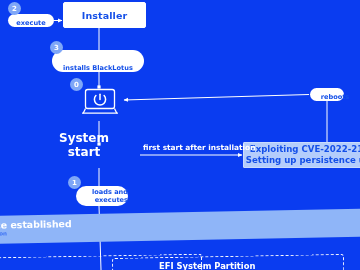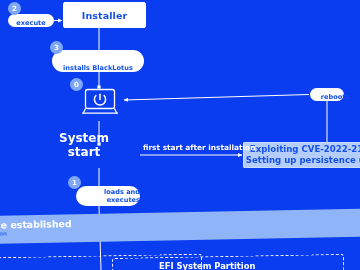--- a/index.html
+++ b/index.html
@@ -87,21 +87,21 @@
     line-height: 8px;
     box-sizing: border-box;
     white-space: nowrap;
   }
   .pill-execute { left: 8px; top: 14px; width: 46px; height: 13px; }
   .pill-installs {
     left: 52px; top: 50px; width: 92px; height: 22px;
     flex-direction: row; border-radius: 11px;
   }
   .pill-loads {
-    left: 76px; top: 186px; width: 64px; height: 20px;
+    left: 76px; top: 186px; width: 52px; height: 20px;
     flex-direction: column; border-radius: 10px;
   }
   .pill-reboots { left: 310px; top: 88px; width: 34px; height: 13px; padding-left: 16px; }
   .pill span { display: block; }
 
   
   .badge {
     position: absolute;
     width: 13px; height: 13px;
     border-radius: 50%;

